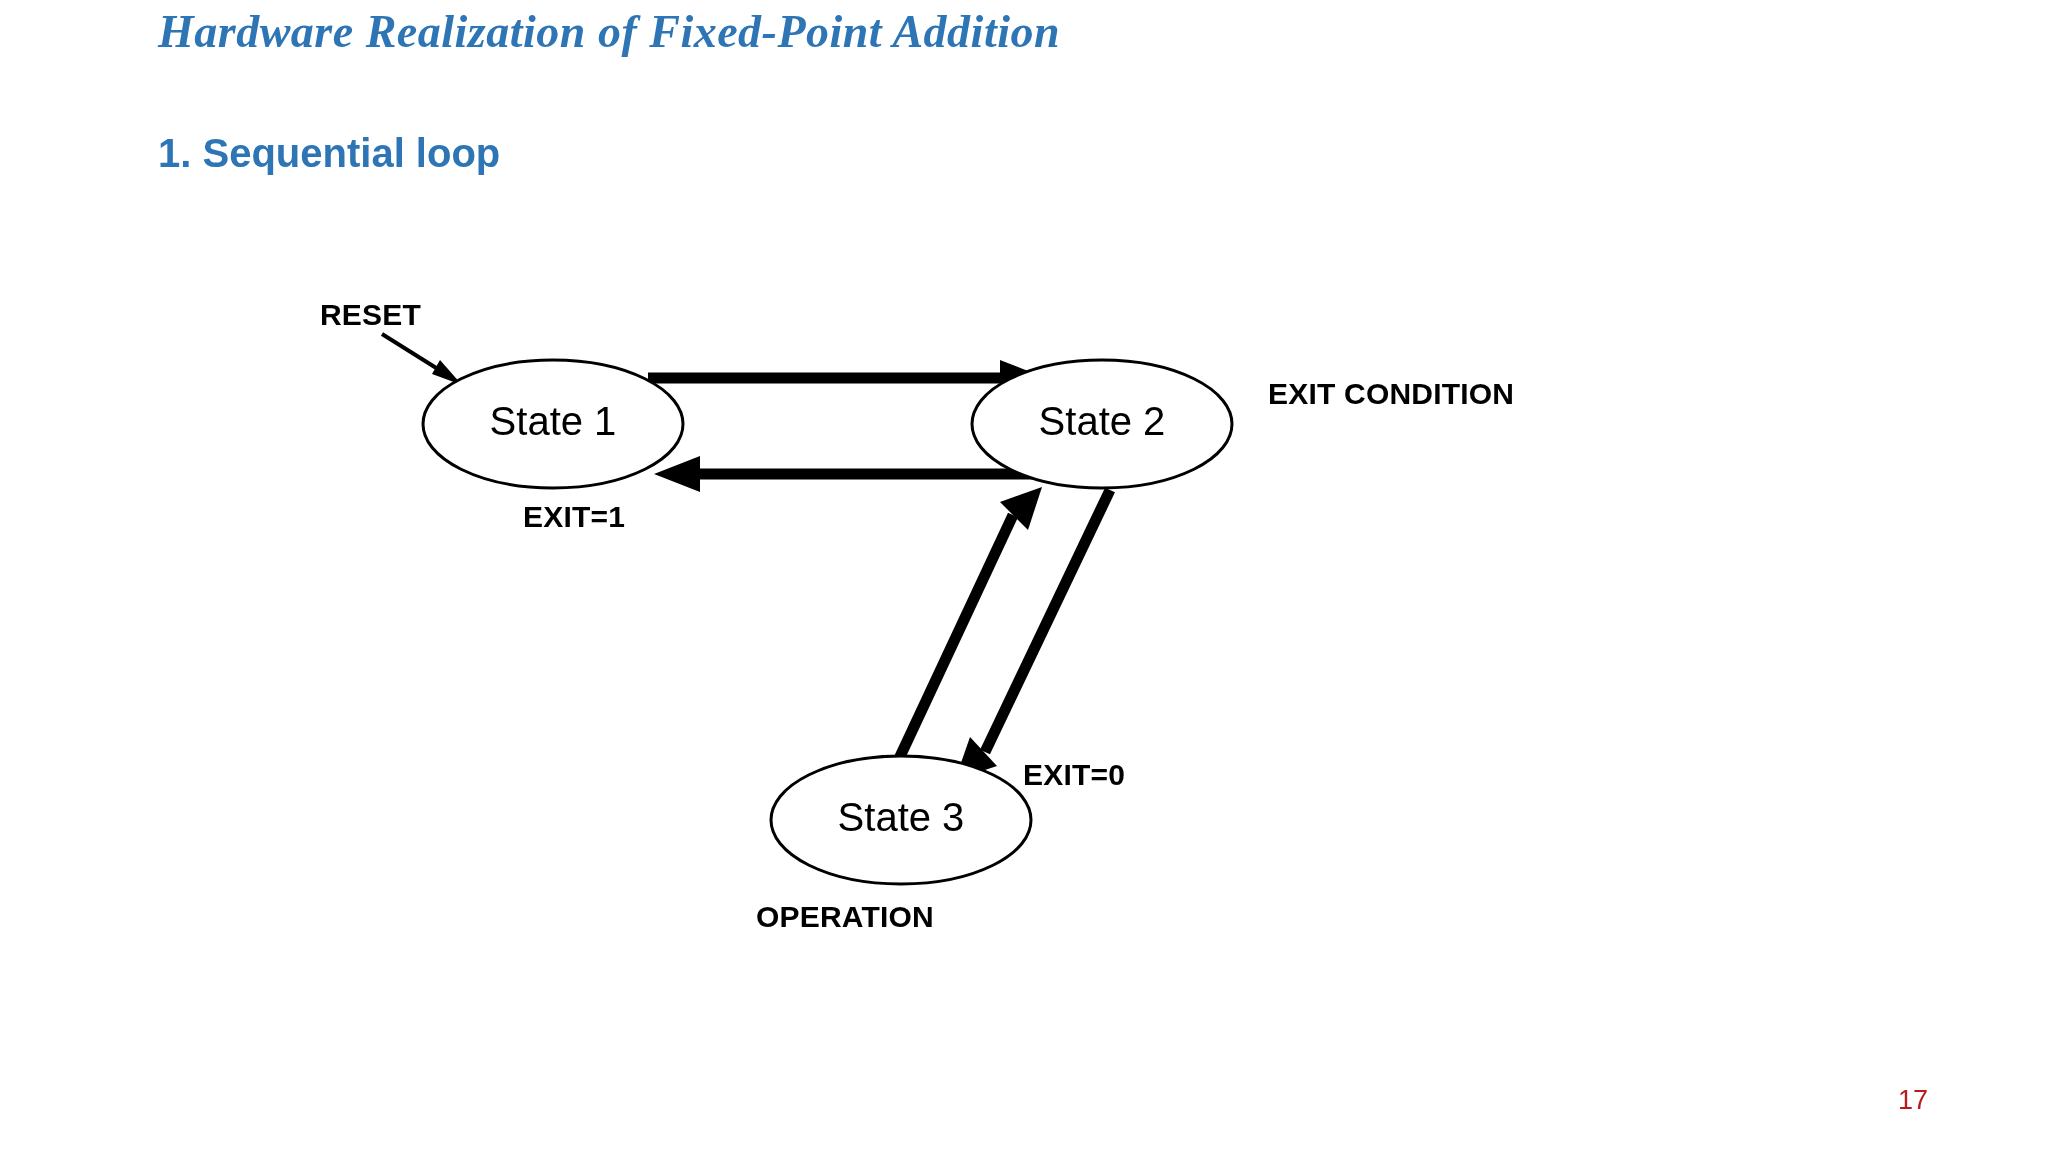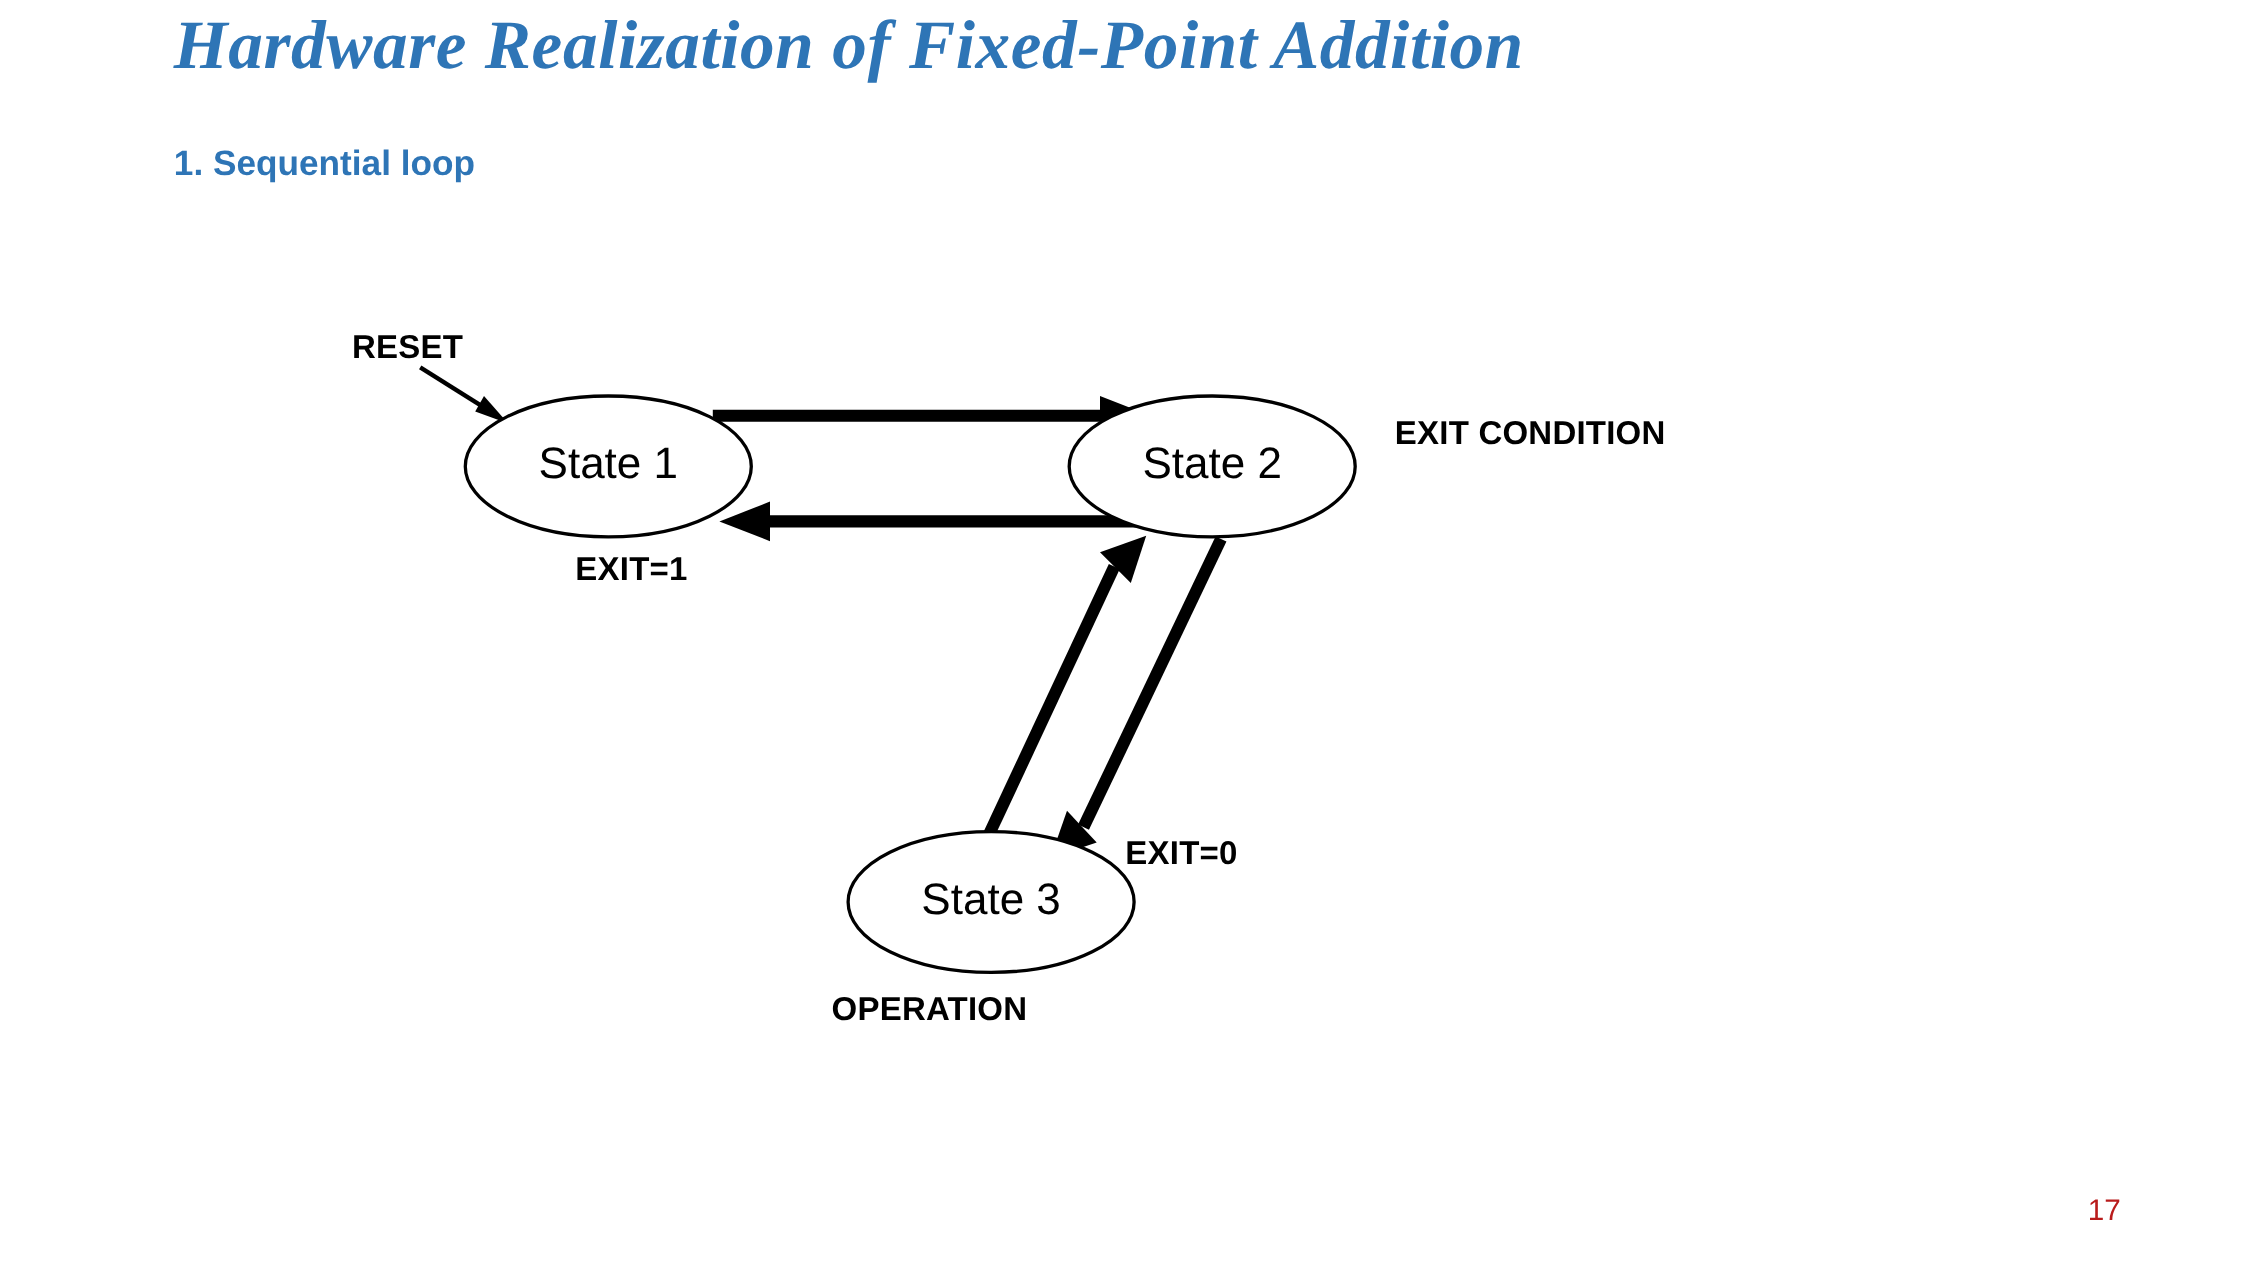--- a/index.html
+++ b/index.html
@@ -21,35 +21,35 @@
 
   
   #slide-title {
     position: absolute;
     left: 158px;
     top: 8px;
     width: 1700px;
     font-family: "Liberation Serif", "DejaVu Serif", serif;
     font-style: italic;
     font-weight: bold;
-    font-size: 63px;
+    font-size: 46px;
     line-height: 1.05;
     letter-spacing: 0.5px;
     color: #2E75B6;
     white-space: nowrap;
   }
 
   
   #slide-subtitle {
     position: absolute;
     left: 158px;
     top: 131px;
     font-family: "Liberation Sans", sans-serif;
     font-weight: bold;
-    font-size: 32px;
+    font-size: 40px;
     line-height: 1.1;
     color: #2E75B6;
     white-space: nowrap;
   }
 
   
   #diagram {
     position: absolute;
     left: 0;
     top: 0;

